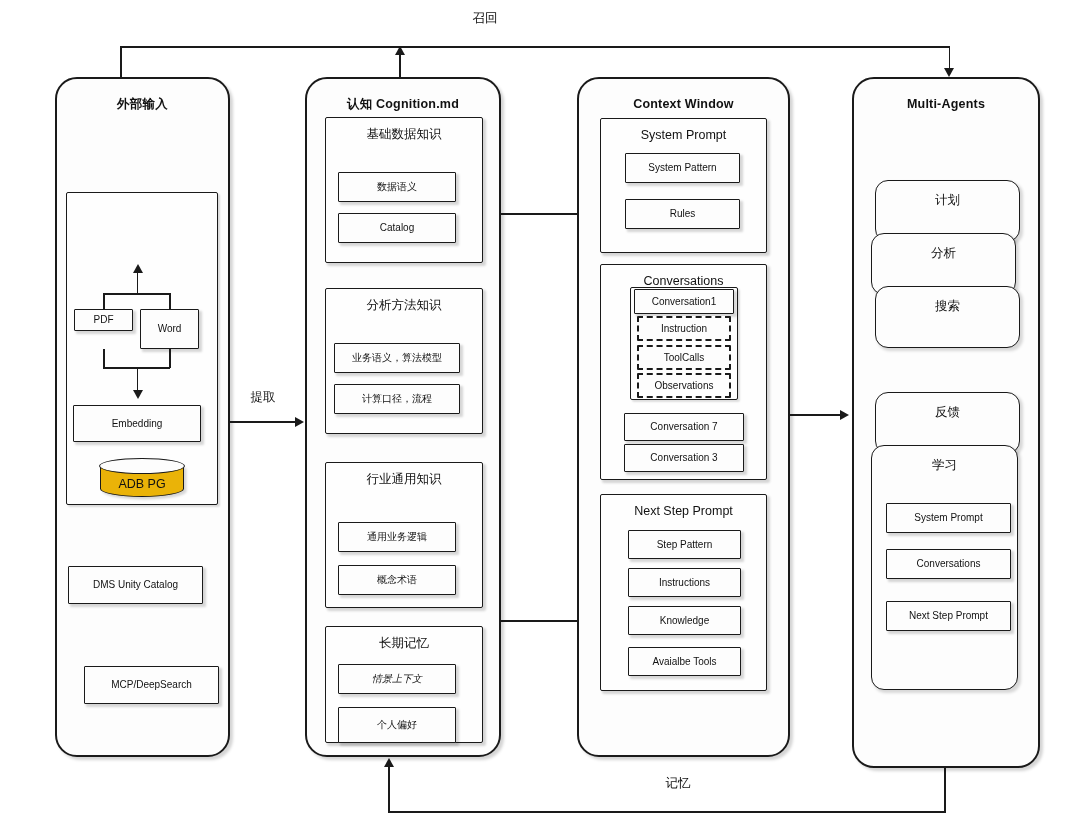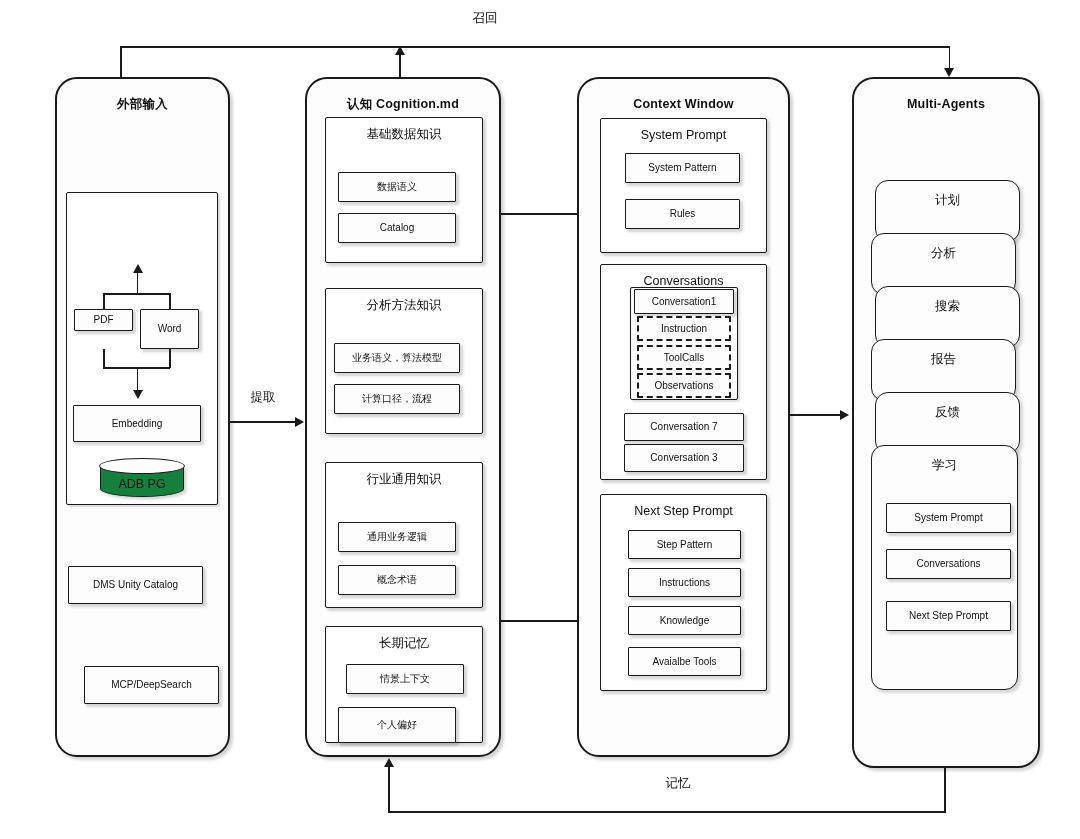--- a/index.html
+++ b/index.html
@@ -87,21 +87,21 @@
     top: 12px;
     left: 0;
     right: 0;
     text-align: center;
     font-size: 12.5px;
   }
   
   .cylinder {
     position: absolute;
     box-sizing: border-box;
-    background: #15803d;
+    background: #eab308;
     border: 1.6px solid #1a1a1a;
     border-radius: 50% / 22%;
     display: flex;
     align-items: flex-end;
     justify-content: center;
     font-size: 12.5px;
     box-shadow: 2.5px 2.5px 2.5px rgba(0,0,0,0.16);
   }
   .cylinder .cyl-top {
     position: absolute;
@@ -248,21 +248,21 @@
   <div class="box leaf" style="left:338px; top:522px; width:118px; height:30px;">
     <span>通用业务逻辑</span>
   </div>
   <div class="box leaf" style="left:338px; top:565px; width:118px; height:30px;">
     <span>概念术语</span>
   </div>
 
   <div class="box group" style="left:325px; top:626px; width:158px; height:117px;">
     <div class="group-title">长期记忆</div>
   </div>
-  <div class="box leaf" style="left:346px; top:664px; width:118px; height:30px;">
+  <div class="box leaf" style="left:338px; top:664px; width:118px; height:30px;font-style:italic;">
     <span>情景上下文</span>
   </div>
   <div class="box leaf" style="left:338px; top:707px; width:118px; height:36px;">
     <span>个人偏好</span>
   </div>
 
   <div class="ln lnh" style="left:500px; top:213px; width:132px;"></div>
   <div class="arrow arrow-r" style="left:628px; top:208.5px;"></div>
 
   <div class="ln lnh" style="left:500px; top:620px; width:132px;"></div>
@@ -331,23 +331,20 @@
 
   <div class="box agent-card" style="left:875px; top:180px; width:145px; height:62px; z-index:1;">
     <div class="agent-card-title">计划</div>
   </div>
   <div class="box agent-card" style="left:871px; top:233px; width:145px; height:62px; z-index:2;">
     <div class="agent-card-title">分析</div>
   </div>
   <div class="box agent-card" style="left:875px; top:286px; width:145px; height:62px; z-index:3;">
     <div class="agent-card-title">搜索</div>
   </div>
-  <div class="box agent-card" style="left:871px; top:339px; width:145px; height:62px; z-index:4;">
-    <div class="agent-card-title">报告</div>
-  </div>
   <div class="box agent-card" style="left:875px; top:392px; width:145px; height:62px; z-index:5;">
     <div class="agent-card-title">反馈</div>
   </div>
 
   <div class="box agent-card" style="left:871px; top:445px; width:147px; height:245px; z-index:6;">
     <div class="agent-card-title">学习</div>
   </div>
   <div class="box leaf" style="left:886px; top:503px; width:125px; height:30px; z-index:7;">
     <span>System Prompt</span>
   </div>

